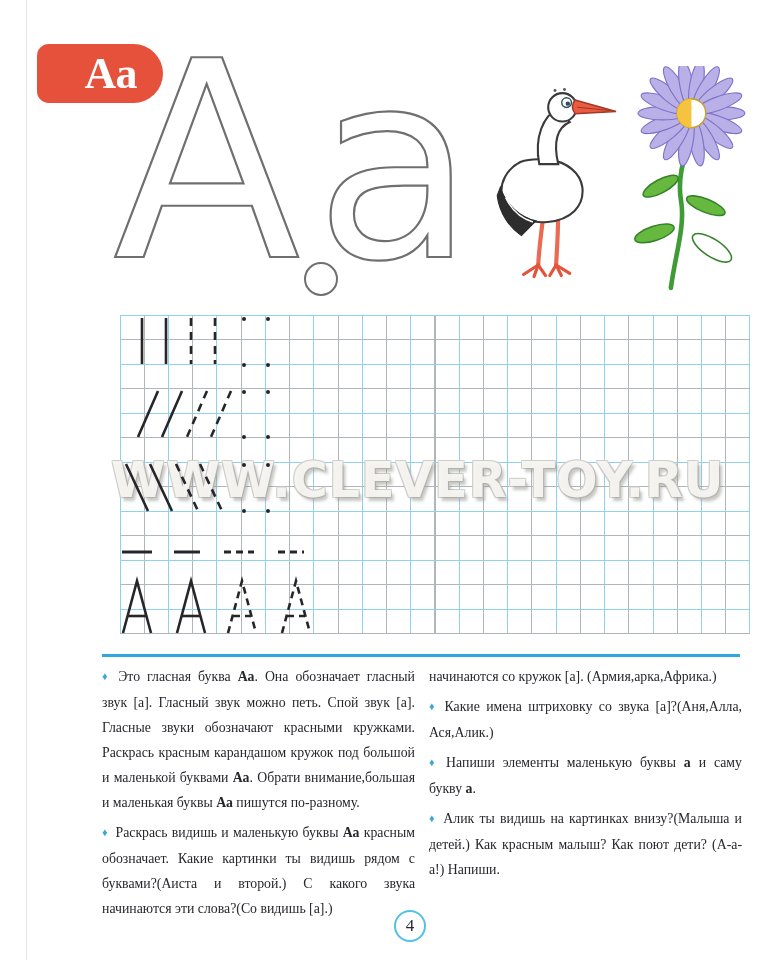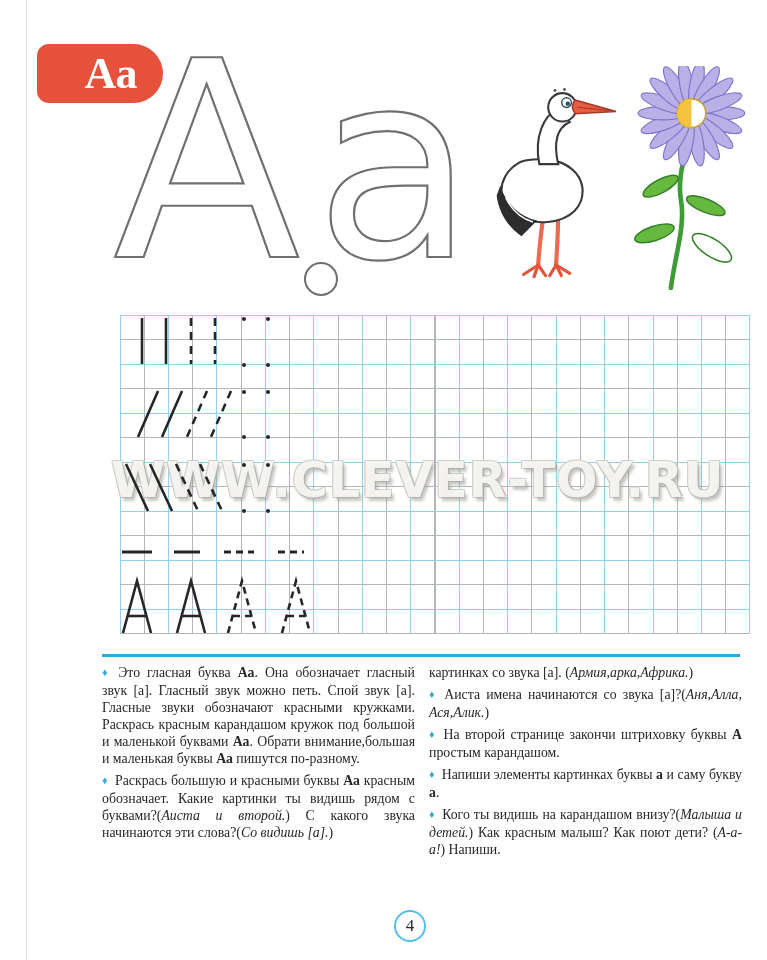--- a/index.html
+++ b/index.html
@@ -35,24 +35,24 @@
                 -1px -1px 0 rgba(205,205,200,0.85),
                  1px -1px 0 rgba(205,205,200,0.85),
                 -1px  1px 0 rgba(205,205,200,0.85),
                  1px  1px 0 rgba(215,215,210,0.85);
     white-space:nowrap;
   }
   
   .divider{position:absolute;left:75px;top:654px;width:638px;height:3px;}
   .columns{position:absolute;left:75px;top:664px;width:640px;display:flex;gap:14px;}
   .col{width:313px;}
-  .para{margin:0 0 5px 0;font-size:13.8px;line-height:17px;text-align:justify;color:#26262c;}
+  .para{margin:0 0 5px 0;font-size:13.8px;line-height:25px;text-align:justify;color:#26262c;}
   .para .bullet{font-size:11px;margin-right:7px;position:relative;top:-1px;}
   .para .b{font-weight:bold;}
-  .para .i{font-style:italic;}
+  .para .i{}
   
   .pagenum{
     position:absolute;left:367px;top:910px;width:32px;height:32px;border-radius:50%;
     display:flex;align-items:center;justify-content:center;background:#fff;box-sizing:border-box;
   }
   .pagenum span{font-size:17px;color:#2a2a33;}
 </style>
 </head>
 <body>
 
@@ -241,28 +241,27 @@
       <path d="M162,318 L176,266 L190,318" stroke-dasharray="7,5"></path>
         <path d="M167,301 H185" stroke-dasharray="7,5"></path>
     </g>
   </svg>
 
   <div class="divider" style="background: rgb(47, 168, 221);"></div>
 
   <div class="columns">
     <div class="col">
         <p class="para"><span class="bullet" style="color: rgb(58, 167, 217);">♦</span><span>Это гласная буква </span><span class="b">Аа</span><span>. Она обозначает гласный звук [а]. Гласный звук можно петь. Спой звук [а]. Гласные звуки обозначают красными кружками. Раскрась красным карандашом кружок под большой и маленькой буквами </span><span class="b">Аа</span><span>. Обрати внимание,большая и маленькая буквы </span><span class="b">Аа</span><span> пишутся по-разному.</span></p>
-        <p class="para"><span class="bullet" style="color: rgb(58, 167, 217);">♦</span><span>Раскрась большую и красными буквы </span><span class="b">Аа</span><span> красным обозначает. Какие картинки ты видишь рядом  с буквами?(</span><span class="i">Аиста и второй.</span><span>) С какого звука начинаются эти слова?(</span><span class="i">Со видишь [а].</span><span>)</span></p>
+        <p class="para"><span class="bullet" style="color: rgb(58, 167, 217);">♦</span><span>Раскрась видишь и маленькую буквы </span><span class="b">Аа</span><span> красным обозначает. Какие картинки ты видишь рядом  с буквами?(</span><span class="i">Аиста и второй.</span><span>) С какого звука начинаются эти слова?(</span><span class="i">Со видишь [а].</span><span>)</span></p>
       </div>
     <div class="col">
-        <p class="para"><span>картинках со звука [а]. (</span><span class="i">Армия,арка,Африка.</span><span>)</span></p>
-        <p class="para"><span class="bullet" style="color: rgb(58, 167, 217);">♦</span><span>Аиста имена начинаются со звука [а]?(</span><span class="i">Аня,Алла, Ася,Алик.</span><span>)</span></p>
-        <p class="para"><span class="bullet" style="color: rgb(58, 167, 217);">♦</span><span>На второй странице закончи штриховку буквы </span><span class="b">А</span><span> простым  карандашом.</span></p>
-        <p class="para"><span class="bullet" style="color: rgb(58, 167, 217);">♦</span><span>Напиши элементы картинках буквы </span><span class="b">а</span><span> и саму букву </span><span class="b">а</span><span>.</span></p>
-        <p class="para"><span class="bullet" style="color: rgb(58, 167, 217);">♦</span><span>Кого ты видишь на карандашом внизу?(</span><span class="i">Малыша и детей.</span><span>) Как красным малыш? Как поют дети? (</span><span class="i">А-а-а!</span><span>) Напиши.</span></p>
+        <p class="para"><span>начинаются со кружок [а]. (</span><span class="i">Армия,арка,Африка.</span><span>)</span></p>
+        <p class="para"><span class="bullet" style="color: rgb(58, 167, 217);">♦</span><span>Какие имена штриховку со звука [а]?(</span><span class="i">Аня,Алла, Ася,Алик.</span><span>)</span></p>
+        <p class="para"><span class="bullet" style="color: rgb(58, 167, 217);">♦</span><span>Напиши элементы маленькую буквы </span><span class="b">а</span><span> и саму букву </span><span class="b">а</span><span>.</span></p>
+        <p class="para"><span class="bullet" style="color: rgb(58, 167, 217);">♦</span><span>Алик ты видишь на картинках внизу?(</span><span class="i">Малыша и детей.</span><span>) Как красным малыш? Как поют дети? (</span><span class="i">А-а-а!</span><span>) Напиши.</span></p>
       </div>
   </div>
 
   <div class="pagenum" style="border: 2px solid rgb(84, 191, 232);">
     <span>4</span>
   </div>
 
 </div>
 
 </body></html>

